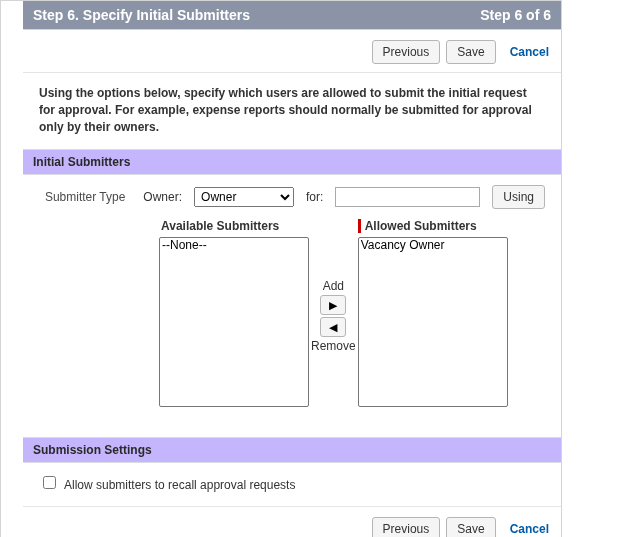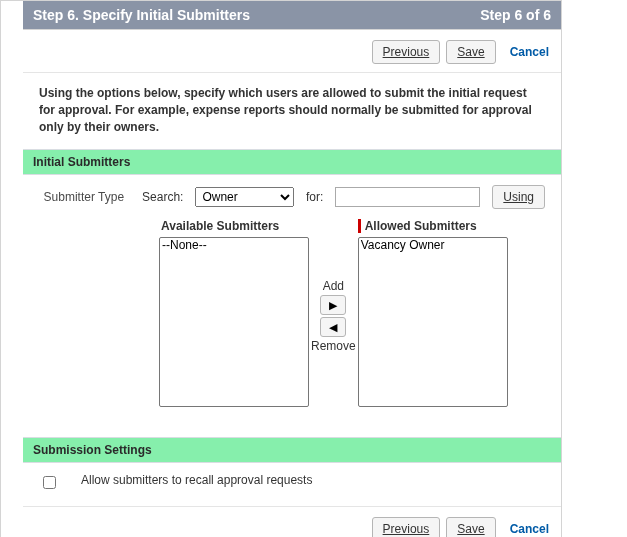--- a/index.html
+++ b/index.html
@@ -34,38 +34,37 @@
     border-bottom: 1px solid #e5e5e5;
   }
   button.btn {
     background: #f5f5f5;
     border: 1px solid #b5b5b5;
     border-radius: 3px;
     padding: 4px 10px;
     font-size: 12px;
     color: #333;
     cursor: pointer;
-    text-decoration: underline;
   }
   a.link {
     color: #015ba7;
     text-decoration: none;
     margin-left: 8px;
     font-size: 12px;
     cursor: pointer;
     font-weight: bold;
   }
   .description {
     padding: 12px 16px 14px;
     color: #333;
     line-height: 1.4;
     font-weight: bold;
   }
   .section-header {
-    background: #86efac;
+    background: #c4b5fd;
     border-top: 1px solid #d9dde2;
     border-bottom: 1px solid #d9dde2;
     padding: 5px 10px;
     font-weight: bold;
     color: #2a2a2a;
   }
   .section-body {
     padding: 10px 16px 30px;
   }
   .field-row {
@@ -134,22 +133,22 @@
     font-size: 11px;
     line-height: 1;
     cursor: pointer;
     padding: 0;
     display: flex;
     align-items: center;
     justify-content: center;
   }
   .checkbox-row {
     display: flex;
-    align-items: flex-start;
-    gap: 22px;
+    align-items: flex-end;
+    gap: 5px;
     padding: 10px 16px 14px;
   }
   .footer-bar {
     padding: 10px 12px 12px;
     display: flex;
     justify-content: flex-end;
     align-items: center;
     gap: 6px;
     border-top: 1px solid #e5e5e5;
   }
@@ -171,21 +170,21 @@
   </div>
 
   <div class="description">Using the options below, specify which users are allowed to submit the initial request for approval. For example, expense reports should normally be submitted for approval only by their owners.</div>
 
   <div class="section-header">Initial Submitters</div>
 
   <div class="section-body">
 
     <div class="field-row">
       <div class="field-label">Submitter Type</div>
-      <span>Search:</span>
+      <span>Owner:</span>
       <select class="combo">
         <option>Owner</option>
       </select>
       <span>for:</span>
       <input type="text" class="text" value="" style="">
       <button class="btn">Using</button>
     </div>
 
     <div class="dual-list">
 

